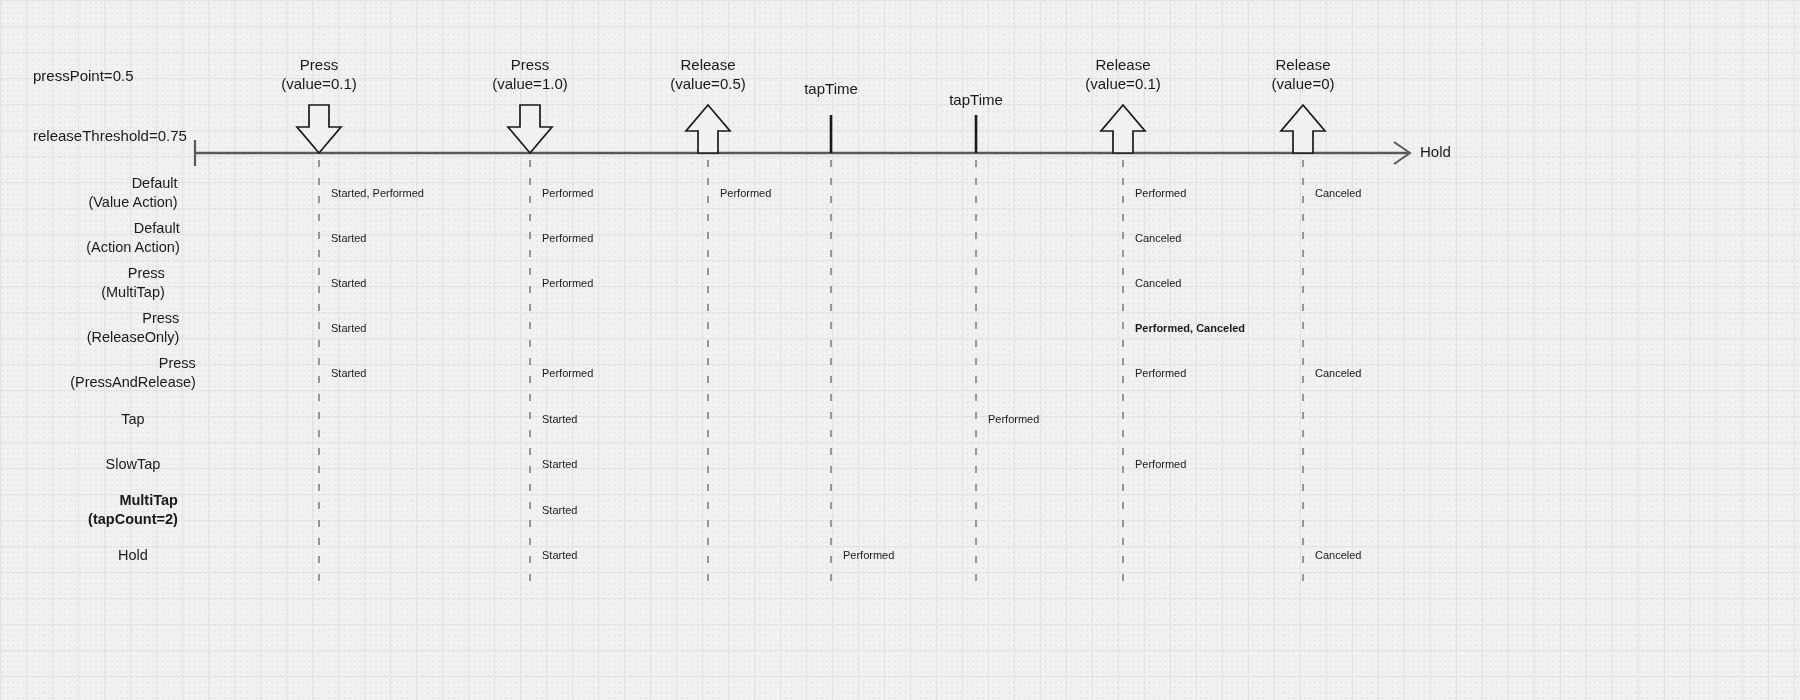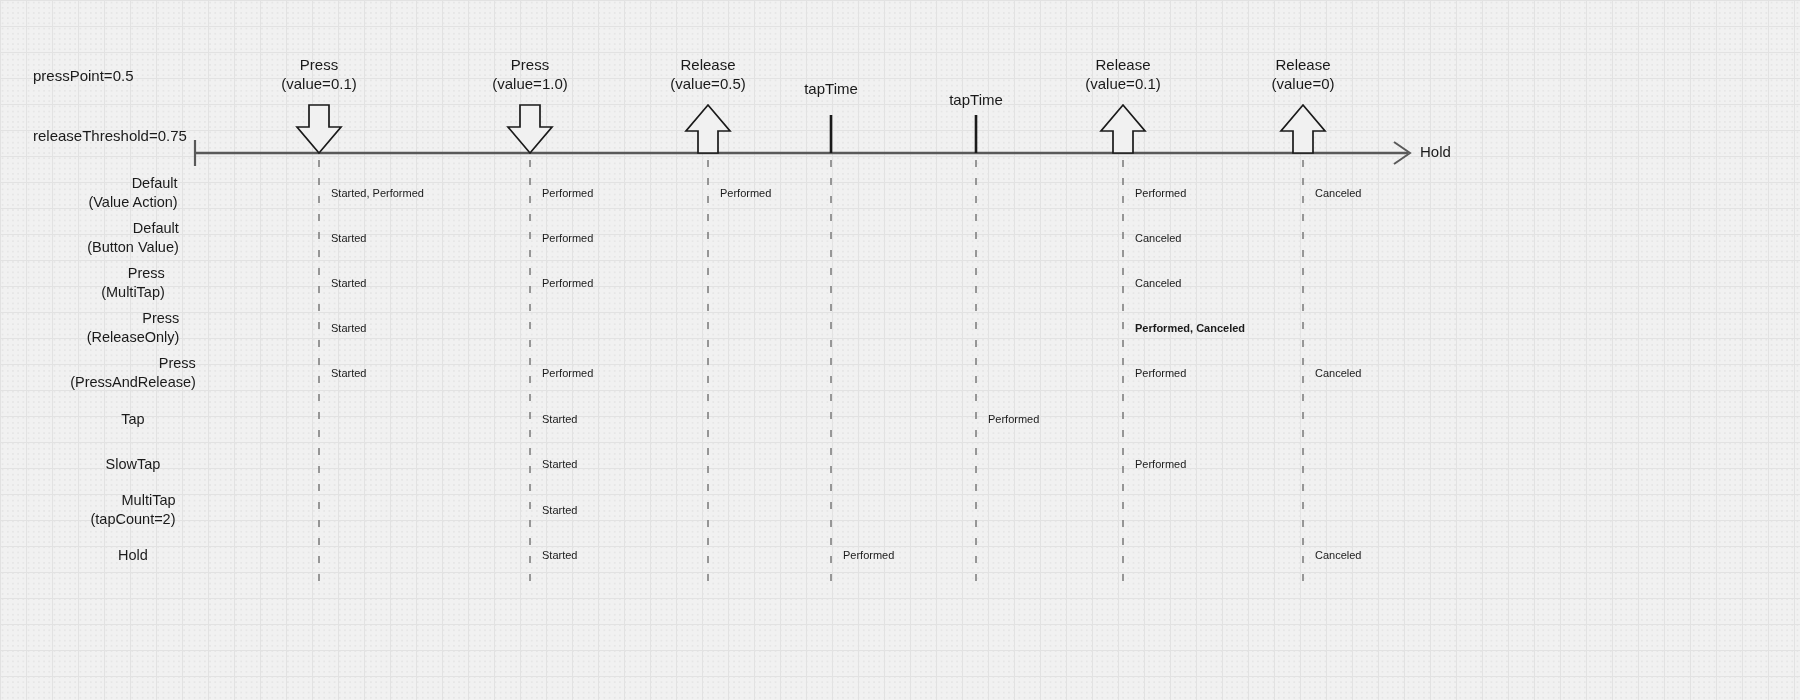--- a/index.html
+++ b/index.html
@@ -139,27 +139,27 @@
         <div class="ev-label" style="left: 530px; top: 55px;"><div>Press</div><div>(value=1.0)</div></div>
         <div class="ev-label" style="left: 708px; top: 55px;"><div>Release</div><div>(value=0.5)</div></div>
         <div class="ev-label" style="left: 831px; top: 79px;"><div>tapTime</div></div>
         <div class="ev-label" style="left: 976px; top: 90px;"><div>tapTime</div></div>
         <div class="ev-label" style="left: 1123px; top: 55px;"><div>Release</div><div>(value=0.1)</div></div>
         <div class="ev-label" style="left: 1303px; top: 55px;"><div>Release</div><div>(value=0)</div></div>
       </div>
 
     <div id="row-labels">
         <div class="row-label" style="left: 133px; top: 193px;"><div>Default</div><div>(Value Action)</div></div>
-        <div class="row-label" style="left: 133px; top: 238px;"><div>Default</div><div>(Button Value)</div></div>
+        <div class="row-label" style="left: 133px; top: 238px;"><div>Default</div><div>(Action Action)</div></div>
         <div class="row-label" style="left: 133px; top: 283px;"><div>Press</div><div>(MultiTap)</div></div>
         <div class="row-label" style="left: 133px; top: 328px;"><div>Press</div><div>(ReleaseOnly)</div></div>
         <div class="row-label" style="left: 133px; top: 373px;"><div>Press</div><div>(PressAndRelease)</div></div>
         <div class="row-label" style="left: 133px; top: 419px;"><div>Tap</div></div>
         <div class="row-label" style="left: 133px; top: 464px;"><div>SlowTap</div></div>
-        <div class="row-label" style="left: 133px; top: 510px;"><div>MultiTap</div><div>(tapCount=2)</div></div>
+        <div class="row-label" style="left: 133px; top: 510px; font-weight: bold;"><div>MultiTap</div><div>(tapCount=2)</div></div>
         <div class="row-label" style="left: 133px; top: 555px;"><div>Hold</div></div>
       </div>
 
     <div id="cells">
         <div class="cell" style="left: 331px; top: 193px;">Started, Performed</div>
         <div class="cell" style="left: 542px; top: 193px;">Performed</div>
         <div class="cell" style="left: 720px; top: 193px;">Performed</div>
         <div class="cell" style="left: 1135px; top: 193px;">Performed</div>
         <div class="cell" style="left: 1315px; top: 193px;">Canceled</div>
         <div class="cell" style="left: 331px; top: 238px;">Started</div>

